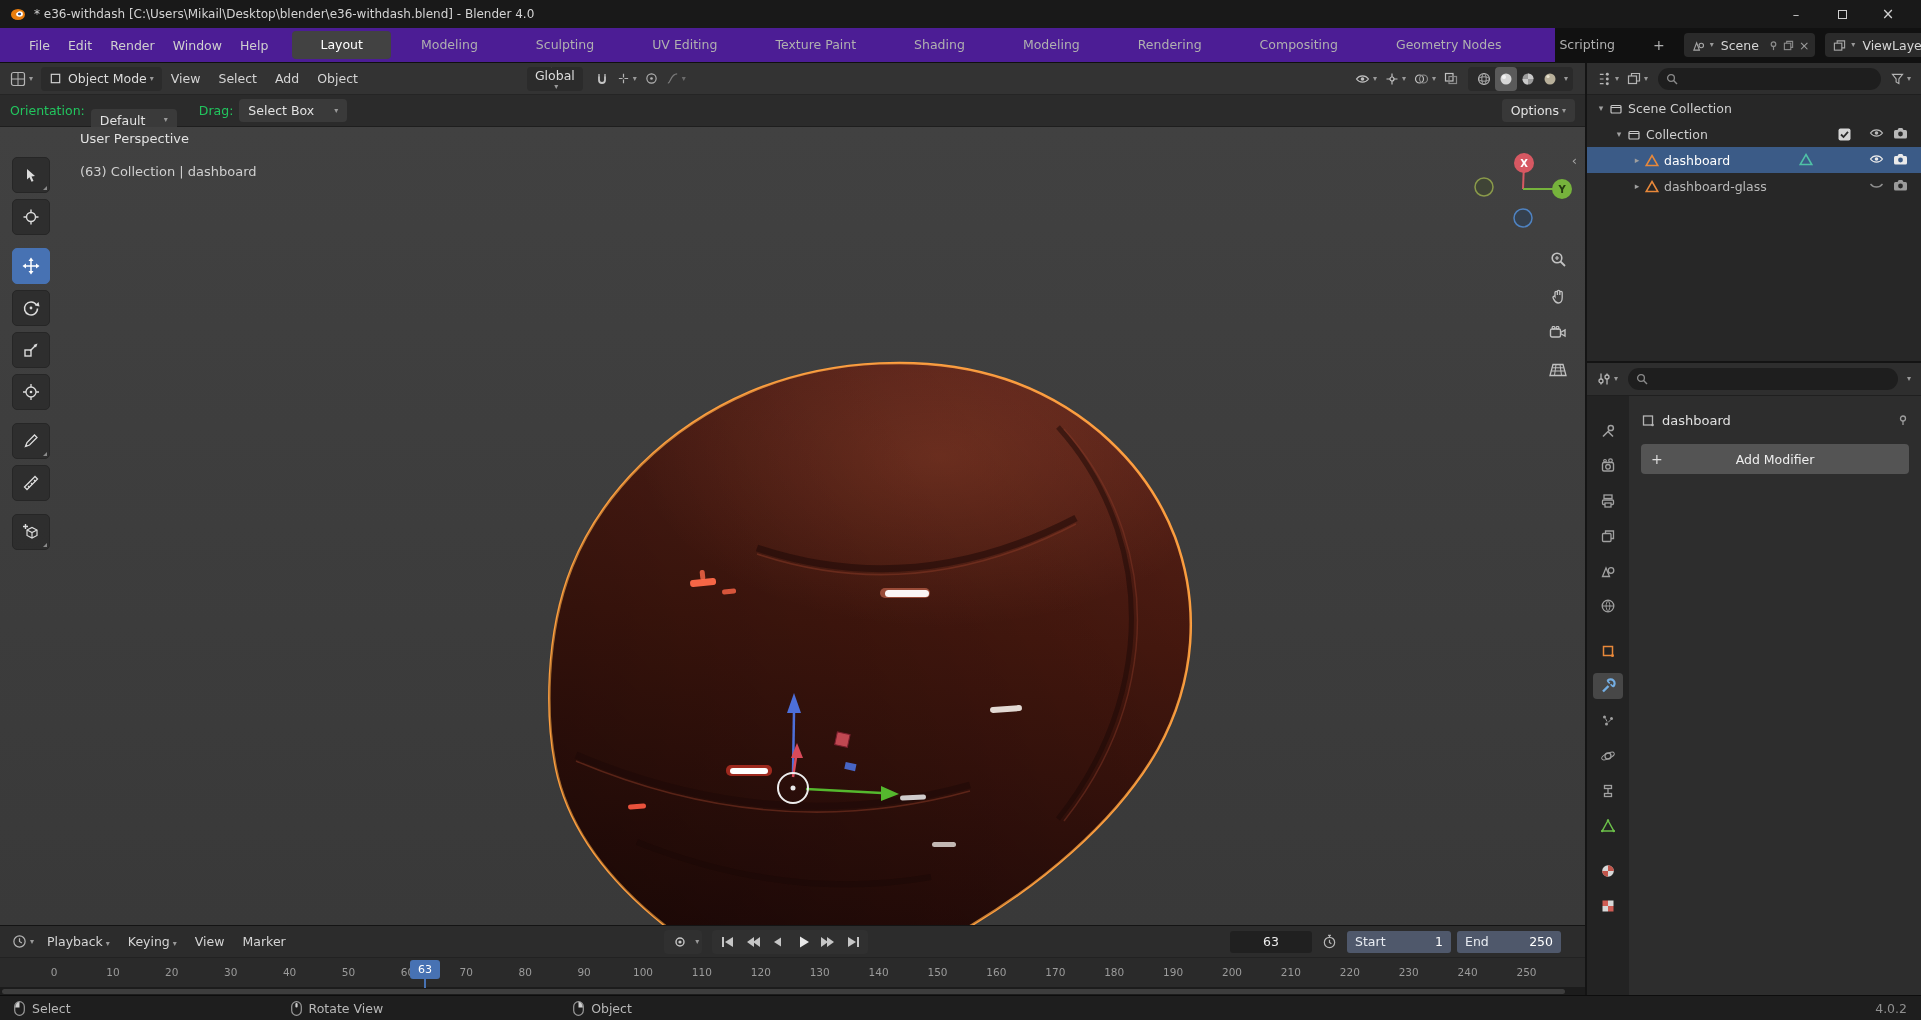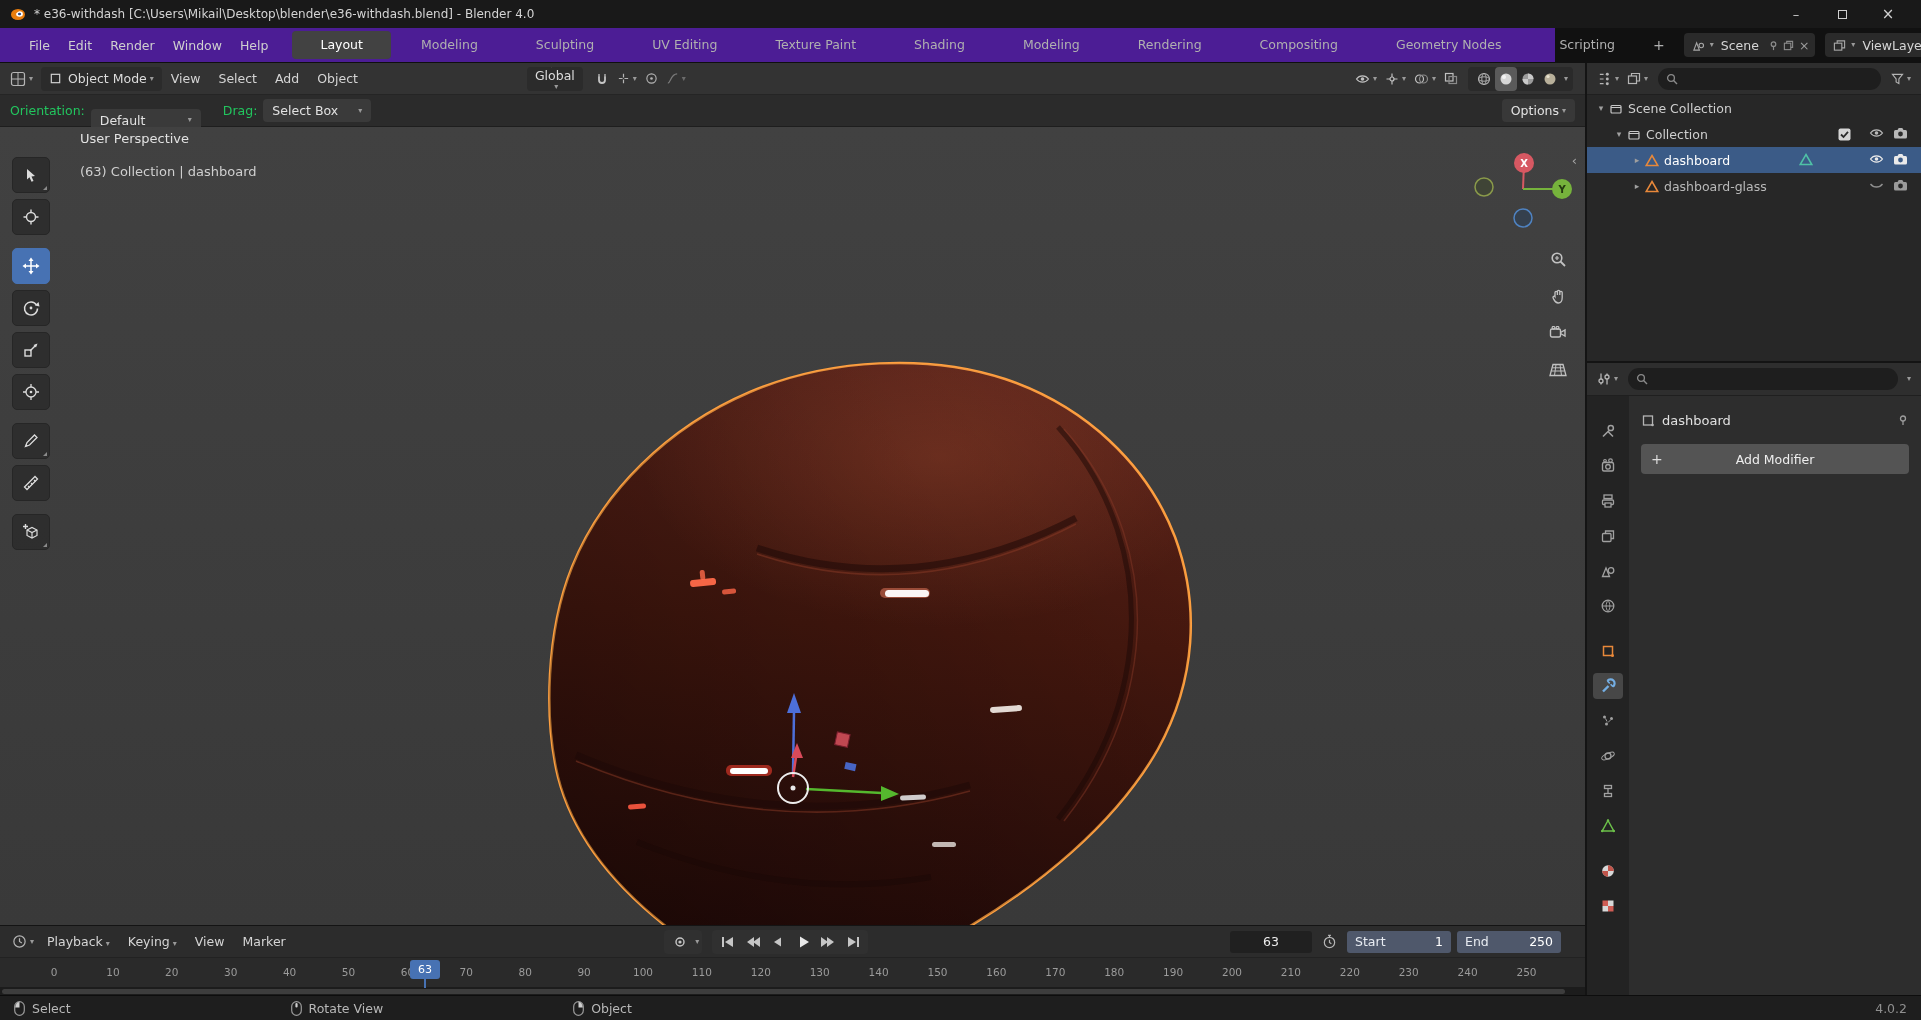--- a/index.html
+++ b/index.html
@@ -298,21 +298,21 @@
                 <circle cx="5" cy="4.5" r="1.6" fill="#e8e2cf"></circle>
             </svg>
           </span>
           <span class="caret">▾</span>
         </span>
       </div>
     </div>
 
     <div class="vp-tools">
       <span class="lbl">Orientation:</span>
-      <span class="field" style="width:110px;margin-top:19px;">
+      <span class="field" style="width:86px;margin-top:19px;">
         <span>Default</span>
         <span class="caret" style="margin-left:auto;">▾</span>
       </span>
       <span class="lbl" style="margin-left:22px;">Drag:</span>
       <span class="field" style="width:108px;">
         <span>Select Box</span>
         <span class="caret" style="margin-left:auto;">▾</span>
       </span>
       <span class="field" style="margin-left:auto;background:#383838;">
         <span>Options</span>

